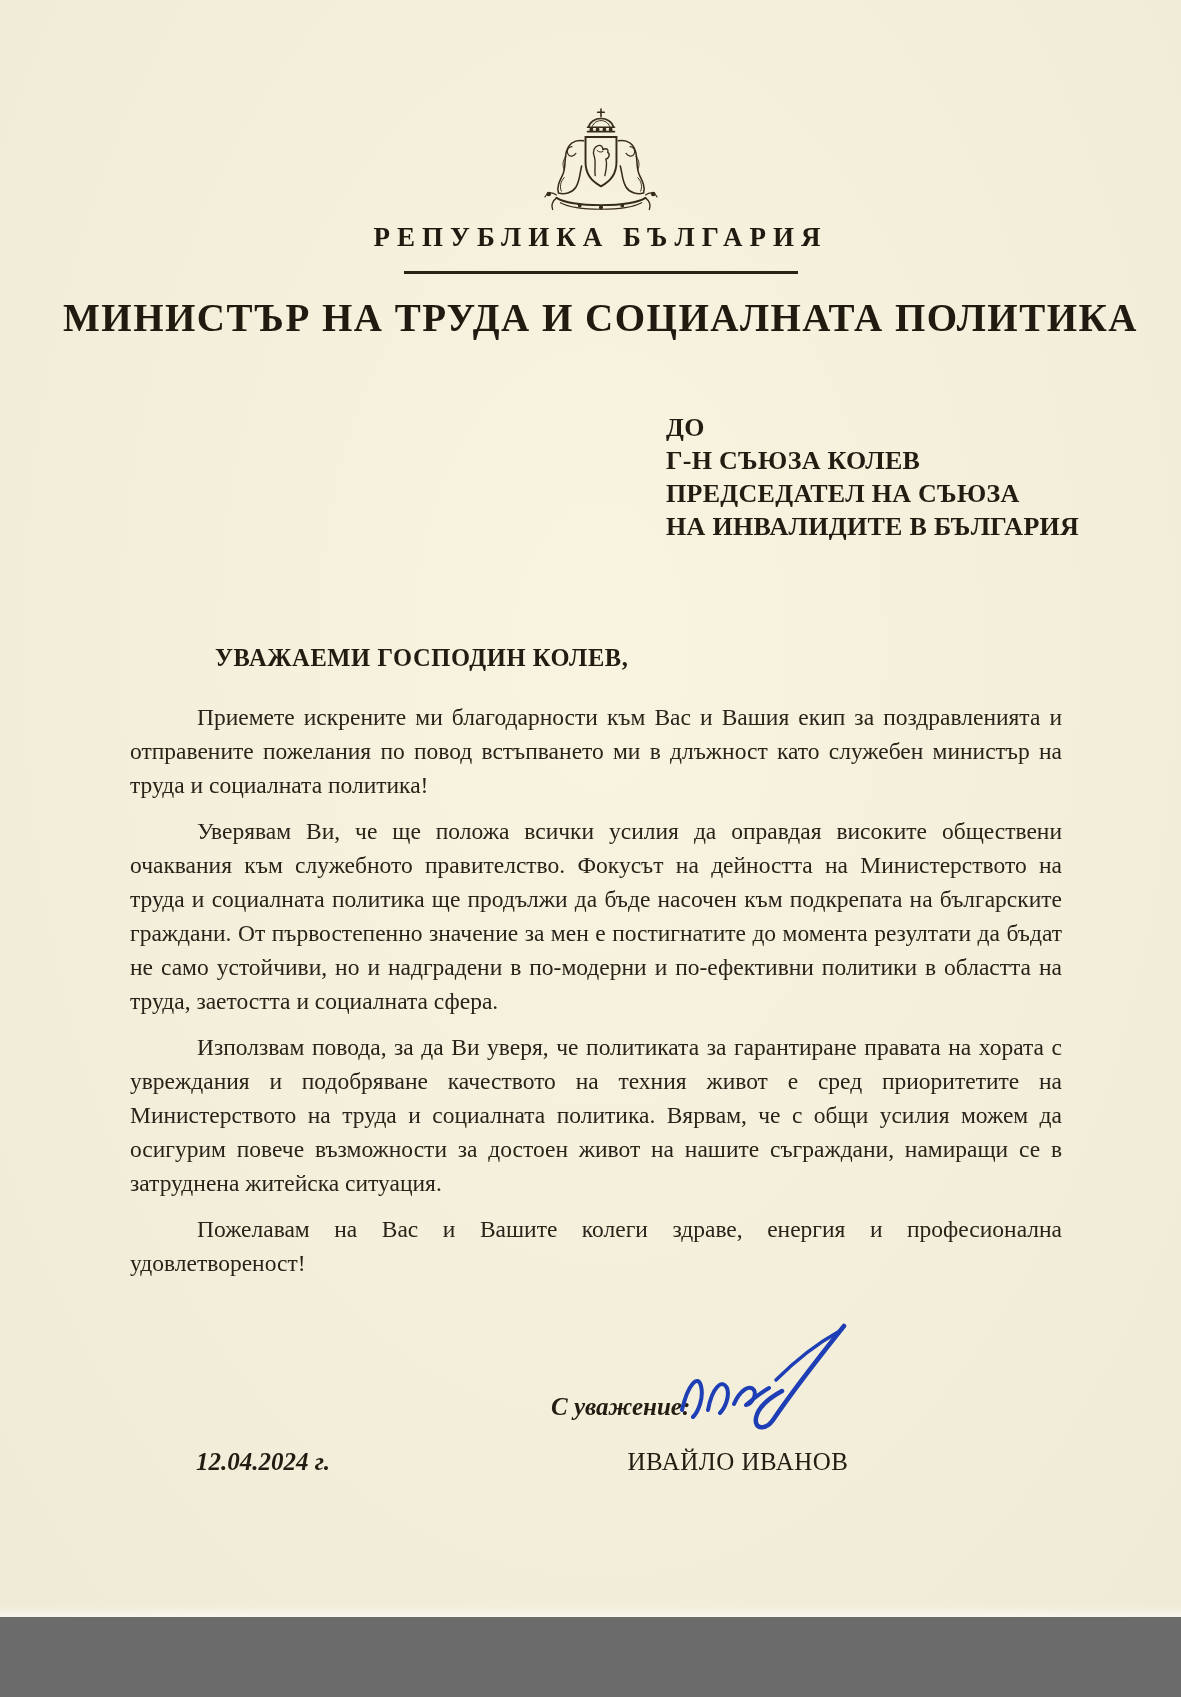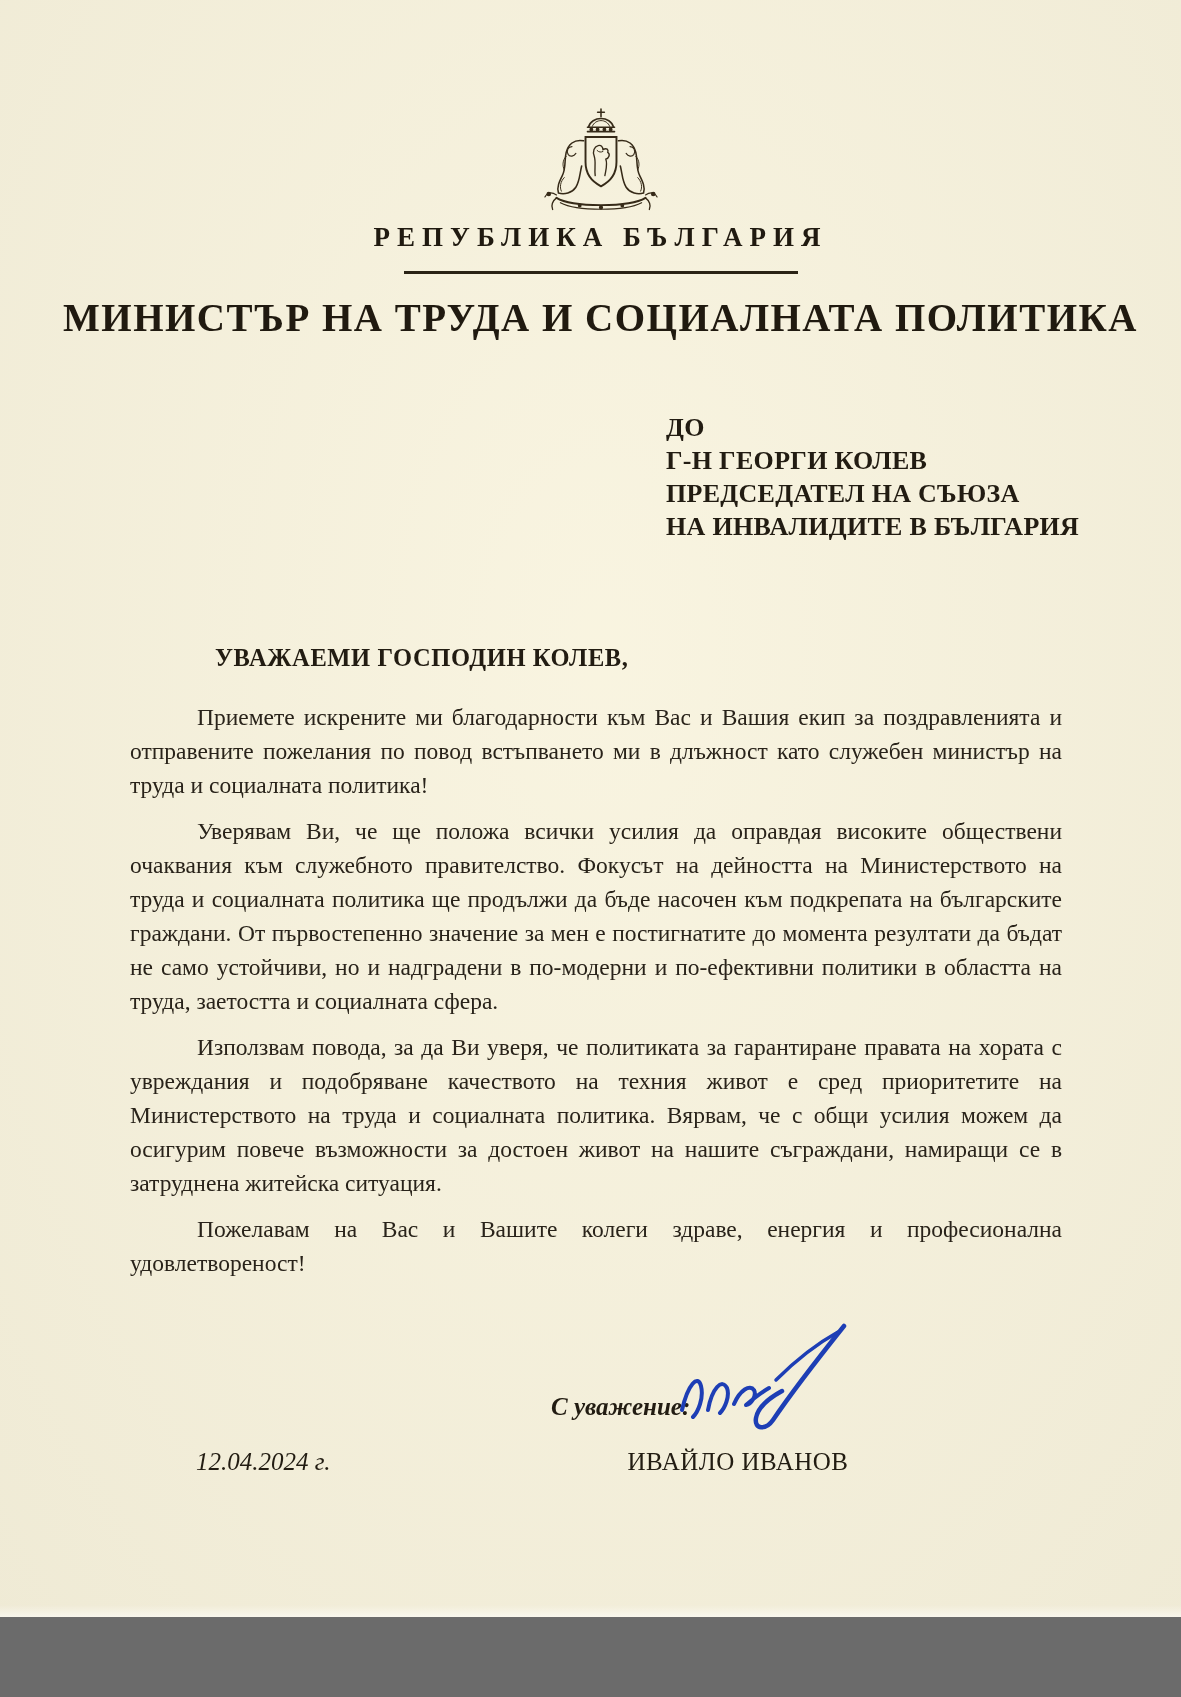--- a/index.html
+++ b/index.html
@@ -75,21 +75,21 @@
     position:absolute;top:1393px;left:551px;
     font-size:25px;font-weight:bold;font-style:italic;
     color:#221c12;
   }
   .signature{
     position:absolute;top:1318px;left:672px;
     width:190px;height:135px;
   }
   .footer-date{
     position:absolute;top:1448px;left:196px;
-    font-size:25px;font-weight:normal;font-style:italic;
+    font-size:25px;font-weight:bold;font-style:italic;
     color:#221c12;
   }
   .footer-name{
     position:absolute;top:1448px;left:578px;
     width:320px;text-align:center;
     font-size:25px;font-weight:normal;
     letter-spacing:0.5px;
     color:#221c12;
   }
 </style>
@@ -136,21 +136,21 @@
   </svg>
 
   <div class="country-title">РЕПУБЛИКА БЪЛГАРИЯ</div>
 
   <div class="head-rule"></div>
 
   <div class="office-title">МИНИСТЪР НА ТРУДА И СОЦИАЛНАТА ПОЛИТИКА</div>
 
   <div class="recipient">
     <div>ДО</div>
-    <div>Г-Н ГЕОРГИ КОЛЕВ</div>
+    <div>Г-Н СЪЮЗА КОЛЕВ</div>
     <div>ПРЕДСЕДАТЕЛ НА СЪЮЗА</div>
     <div>НА ИНВАЛИДИТЕ В БЪЛГАРИЯ</div>
   </div>
 
   <div class="salutation">УВАЖАЕМИ ГОСПОДИН КОЛЕВ,</div>
 
   <div class="body-text">
     <p>Приемете искрените ми благодарности към Вас и Вашия екип за поздравленията и отправените пожелания по повод встъпването ми в длъжност като служебен министър на труда и социалната политика!</p>
     <p>Уверявам Ви, че ще положа всички усилия да оправдая високите обществени очаквания към служебното правителство. Фокусът на дейността на Министерството на труда и социалната политика ще продължи да бъде насочен към подкрепата на българските граждани. От първостепенно значение за мен е постигнатите до момента резултати да бъдат не само устойчиви, но и надградени в по-модерни и по-ефективни политики в областта на труда, заетостта и социалната сфера.</p>
     <p>Използвам повода, за да Ви уверя, че политиката за гарантиране правата на хората с увреждания и подобряване качеството на техния живот е сред приоритетите на Министерството на труда и социалната политика. Вярвам, че с общи усилия можем да осигурим повече възможности за достоен живот на нашите съграждани, намиращи се в затруднена житейска ситуация.</p>

